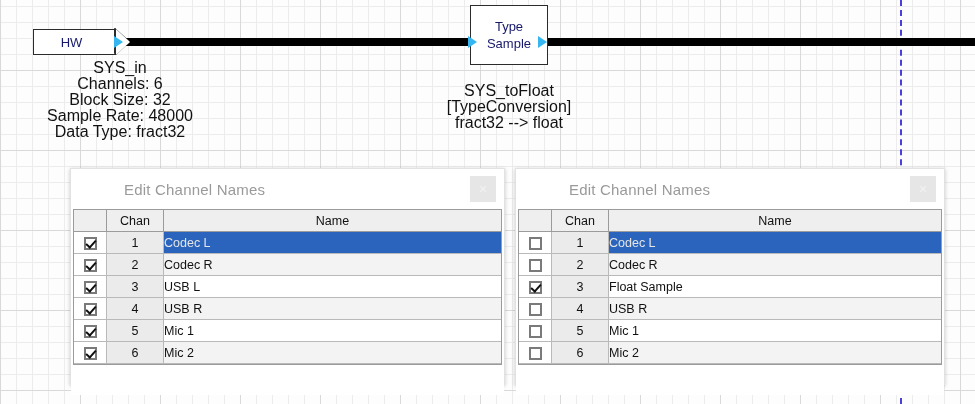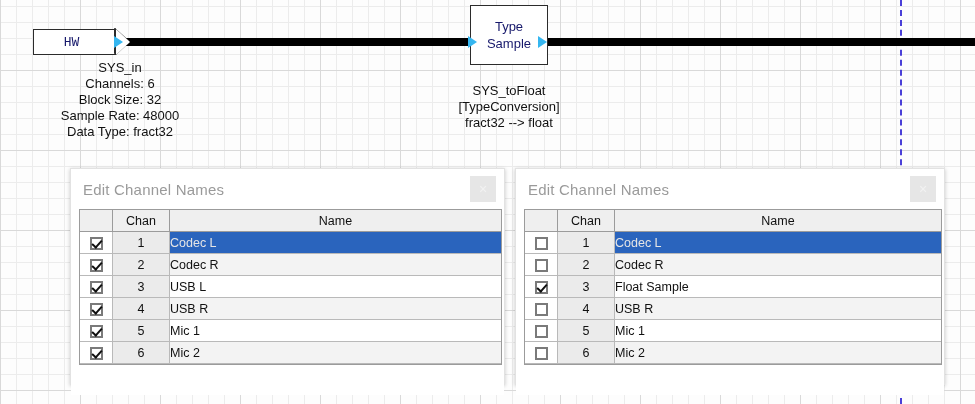--- a/index.html
+++ b/index.html
@@ -46,21 +46,20 @@
     background: #ffffff;
     border: 1.5px solid #2b2b2b;
     border-right: none;
     box-sizing: border-box;
     color: #16186b;
     font-size: 13px;
     display: flex;
     align-items: center;
     justify-content: center;
     padding-right: 8px;
-    font-family: Liberation Mono, monospace;
   }
   .hw-nose {
     position: absolute;
     left: 116px;
     top: 29px;
     width: 0;
     height: 0;
     border-top: 13px solid transparent;
     border-bottom: 13px solid transparent;
     border-left: 14px solid #ffffff;
@@ -102,60 +101,61 @@
     display: flex;
     align-items: center;
     justify-content: center;
     text-align: center;
     flex-direction: column;
   }
 
   .blk-caption {
     position: absolute;
     color: #111111;
-    font-size: 13px;
+    font-size: 16px;
     line-height: 16px;
     text-align: center;
     white-space: pre;
   }
 
   
   .dialog {
     position: absolute;
     background: #ffffff;
     box-sizing: border-box;
     box-shadow: 0 1px 4px rgba(0,0,0,0.22);
     border: 1px solid #e2e2e2;
   }
   .dlg-titlebar {
     height: 40px;
     display: flex;
     align-items: center;
     justify-content: space-between;
     padding: 0 6px 0 12px;
     background: #ffffff;
+    margin-left: 41px;
   }
   .dlg-title {
     color: #9a9a9a;
     font-size: 15px;
     letter-spacing: 0.2px;
   }
   .dlg-close {
     width: 26px;
     height: 26px;
     background: #e6e6e6;
     color: #f2f2f2;
     font-size: 14px;
     display: flex;
     align-items: center;
     justify-content: center;
     margin-right: 2px;
   }
   .grid-wrap {
-    margin: 0 2px 4px 8px;
+    margin: 0 2px 4px 2px;
     border: 1px solid #9b9b9b;
     background: #ffffff;
     box-sizing: border-box;
   }
   table.chgrid {
     border-collapse: collapse;
     width: 100%;
     table-layout: fixed;
     font-size: 12.5px;
   }

